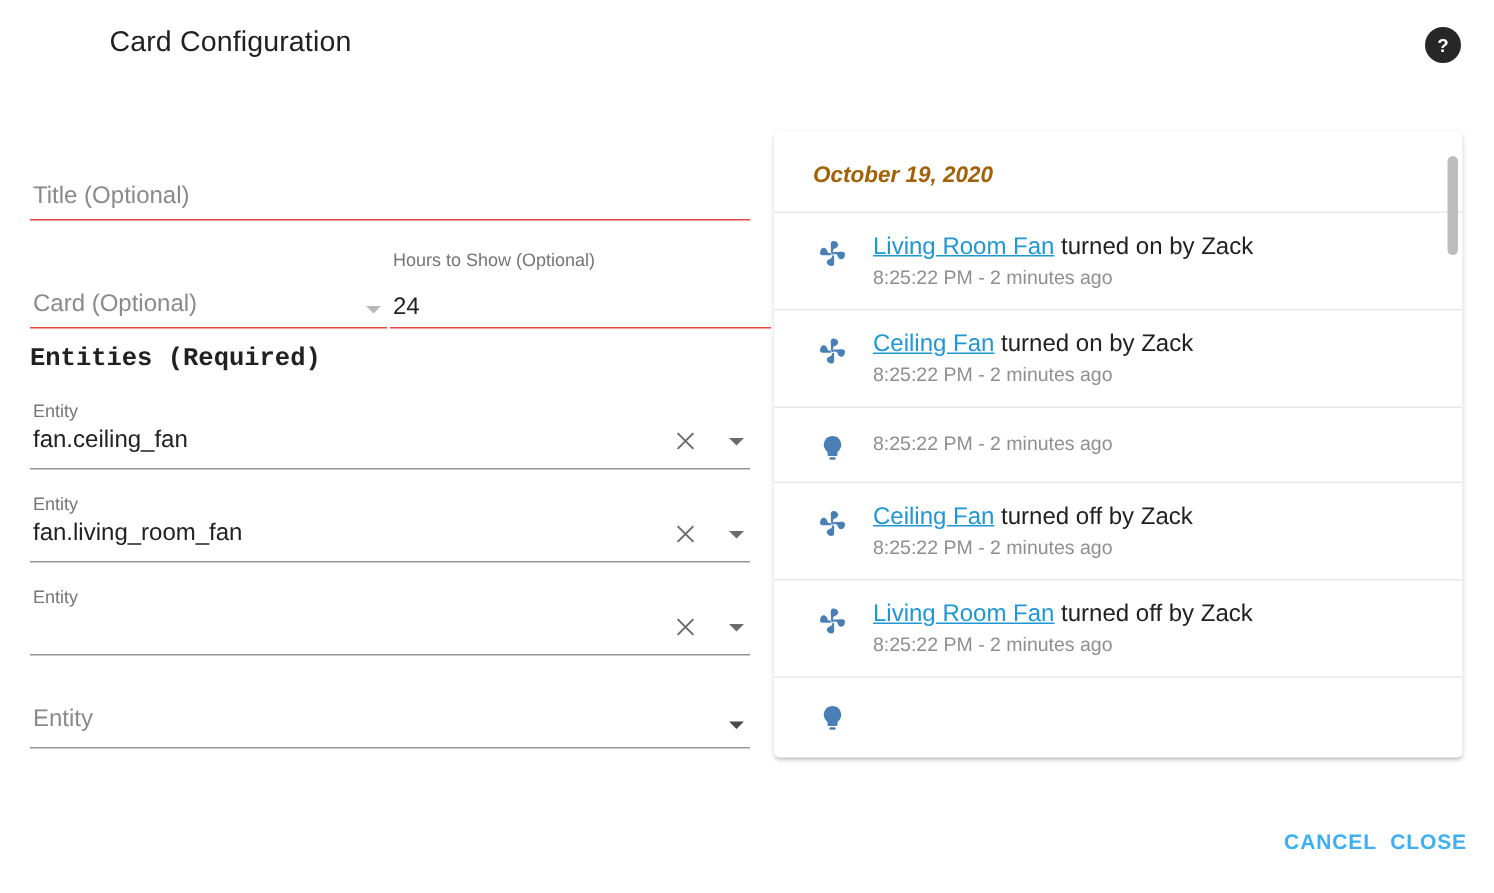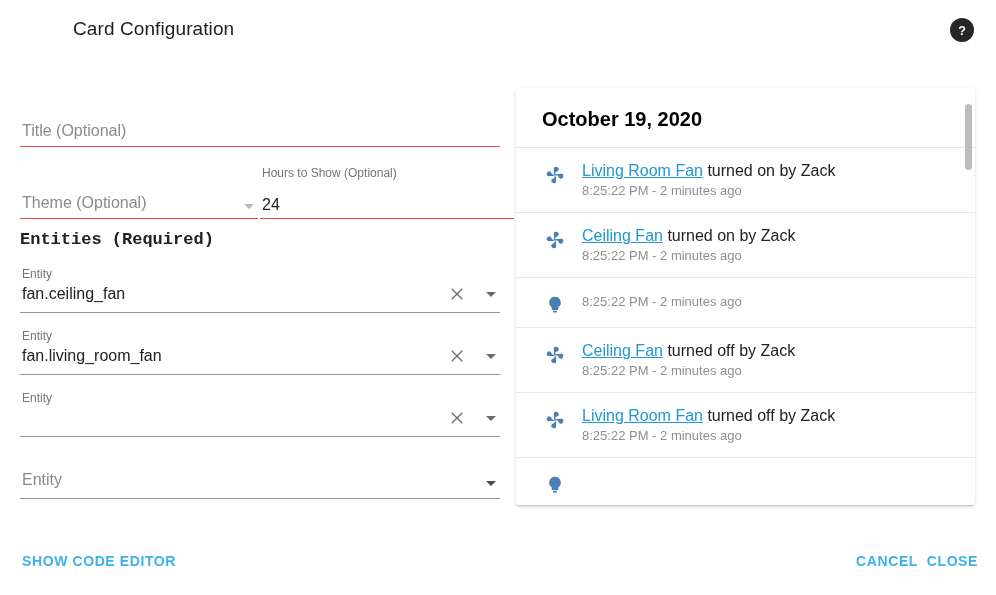--- a/index.html
+++ b/index.html
@@ -175,24 +175,25 @@
     border-radius: 4px;
     box-shadow: 0 2px 2px rgba(0,0,0,.10), 0 1px 5px rgba(0,0,0,.09), 0 3px 1px -2px rgba(0,0,0,.08);
     overflow: hidden;
   }
   .card-scroll {
     position: absolute;
     inset: 0;
     overflow: hidden;
   }
   .logbook-date {
-    font-size: 20px;
+    font-size: 15px;
     font-weight: bold;
-    color: #000000;
+    color: #a16207;
     padding: 20px 0 16px 26px;
+    font-style: italic;
   }
   .logbook-row {
     display: flex;
     align-items: flex-start;
     padding: 13px 16px 12px 26px;
     border-top: 1px solid #e8e8e8;
     min-height: 36px;
     box-sizing: border-box;
   }
   .logbook-icon {
@@ -274,21 +275,21 @@
 
 <div class="content">
 
   <div class="form-col">
 
     <div class="field row-title">
       <div class="field-placeholder">Title (Optional)</div>
     </div>
 
     <div class="field row-theme">
-      <div class="field-placeholder">Theme (Optional)</div>
+      <div class="field-placeholder">Card (Optional)</div>
       <div class="caret light" style="bottom:9px;"></div>
     </div>
 
     <div class="field row-hours">
       <div class="field-label-float">Hours to Show (Optional)</div>
       <div class="field-value">24</div>
     </div>
 
     <div class="entities-heading">Entities (Required)</div>
 
@@ -406,16 +407,15 @@
     </div>
 
     <div class="scrollbar-track">
       <div class="scrollbar-thumb"></div>
     </div>
   </div>
 
 </div>
 
 <div class="footer">
-  <div class="text-btn btn-code">Show Code Editor</div>
   <div class="text-btn btn-cancel">Cancel</div>
   <div class="text-btn btn-close">Close</div>
 </div>
 
 </body></html>

